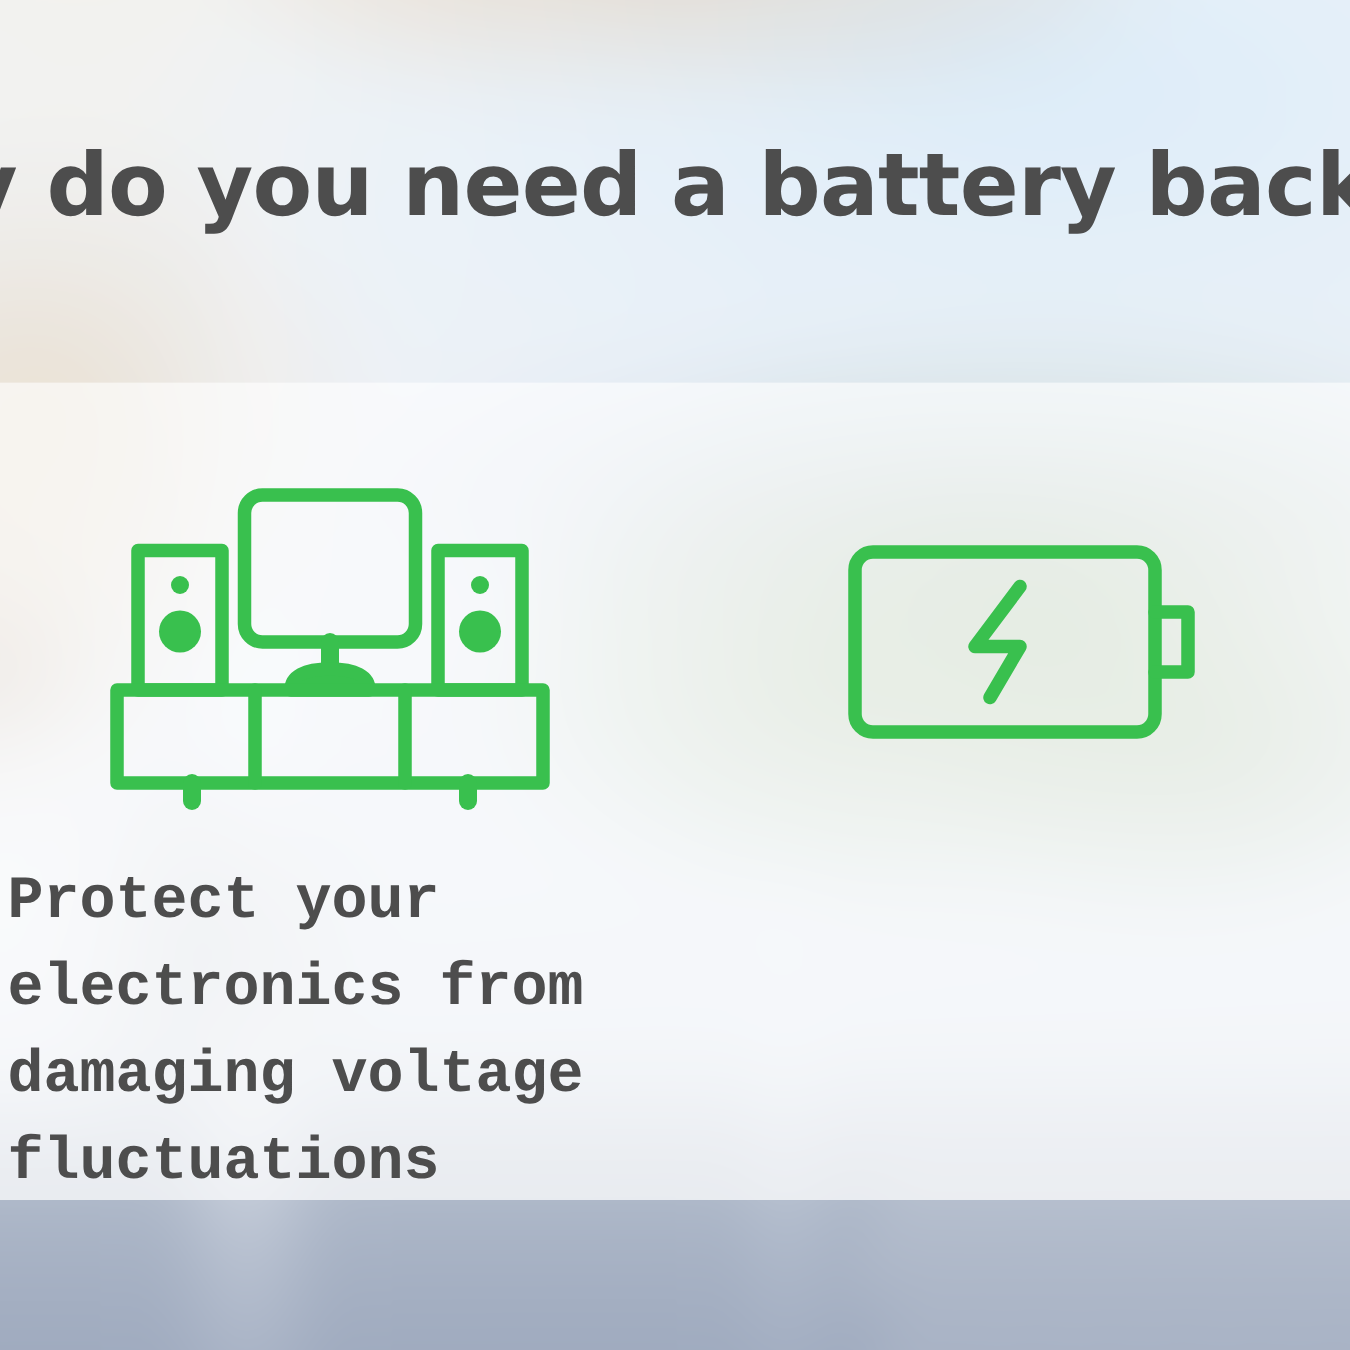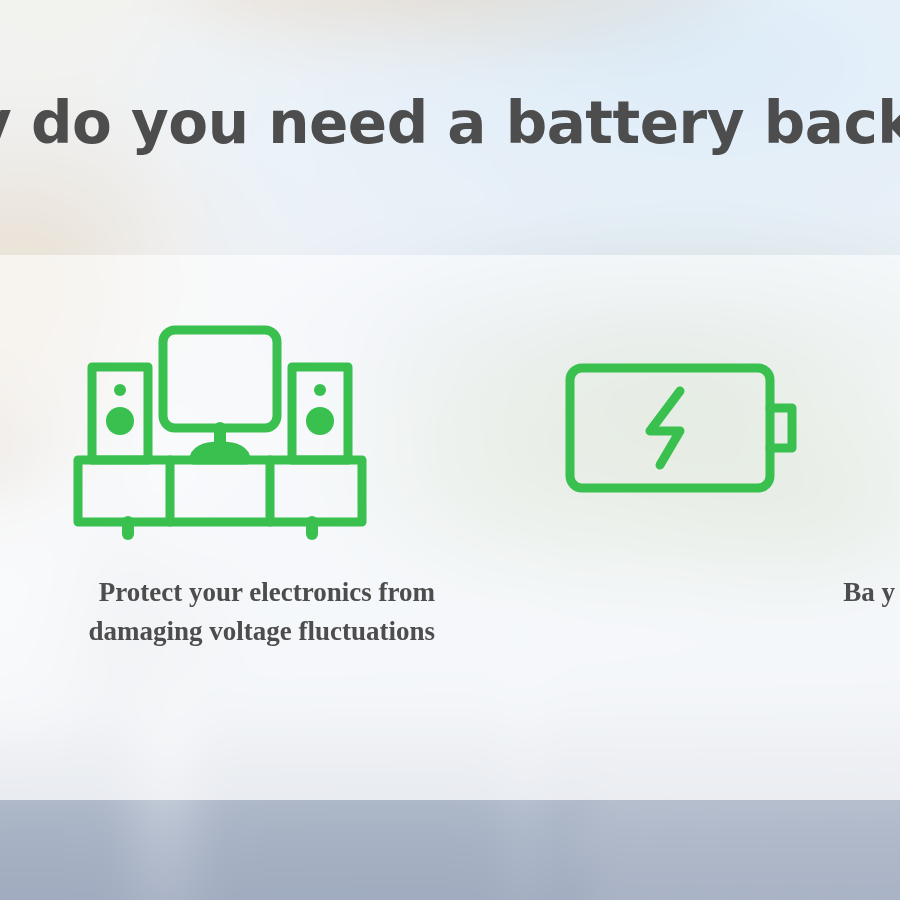--- a/index.html
+++ b/index.html
@@ -128,24 +128,24 @@
   }
   .col-icon {
     height: 250px;
     display: flex;
     align-items: center;
     justify-content: center;
   }
   .col-caption {
     margin-top: 20px;
     width: 430px;
-    text-align: right;
-    font-family: Liberation Serif, serif;
+    text-align: left;
+    font-family: Liberation Mono, monospace;
     font-weight: bold;
-    font-size: 27px;
+    font-size: 40px;
     line-height: 1.45;
     color: #4d4d4d;
   }
 </style>
 </head>
 <body>
 
 <div id="stage">
 
   <div class="bg-layer">
@@ -194,17 +194,16 @@
     </div>
 
     <div class="column">
       <div class="col-icon">
         <svg width="300" height="230" viewBox="0 0 300 230" fill="none" stroke="#39c04e" stroke-width="9" stroke-linecap="round" stroke-linejoin="round">
           <rect x="40" y="55" width="200" height="120" rx="12" ry="12"></rect>
           <path d="M240 95 L262 95 L262 135 L240 135"></path>
           <path d="M150 78 L120 118 L150 118 L130 152"></path>
         </svg>
       </div>
-      <div class="col-caption">Ba y</div>
     </div>
 
   </div>
 </div>
 
 </body></html>

